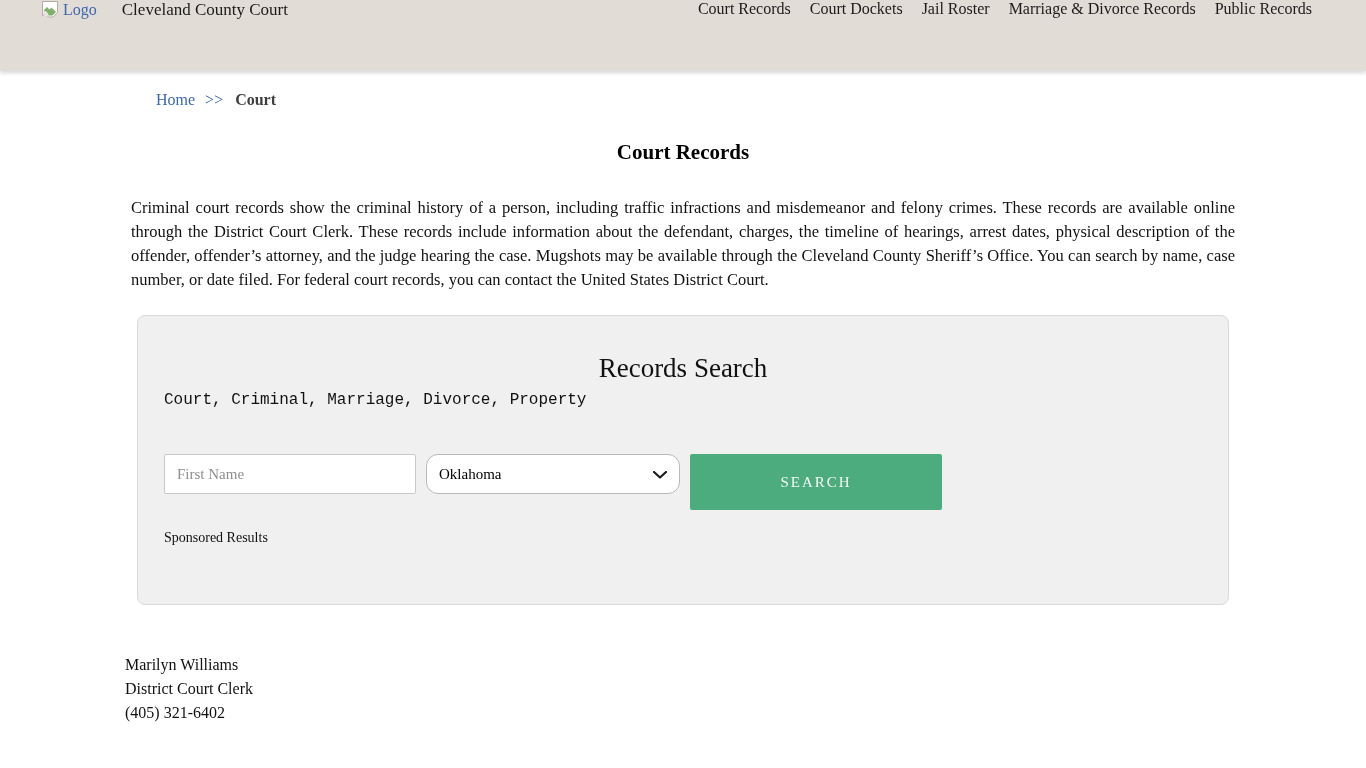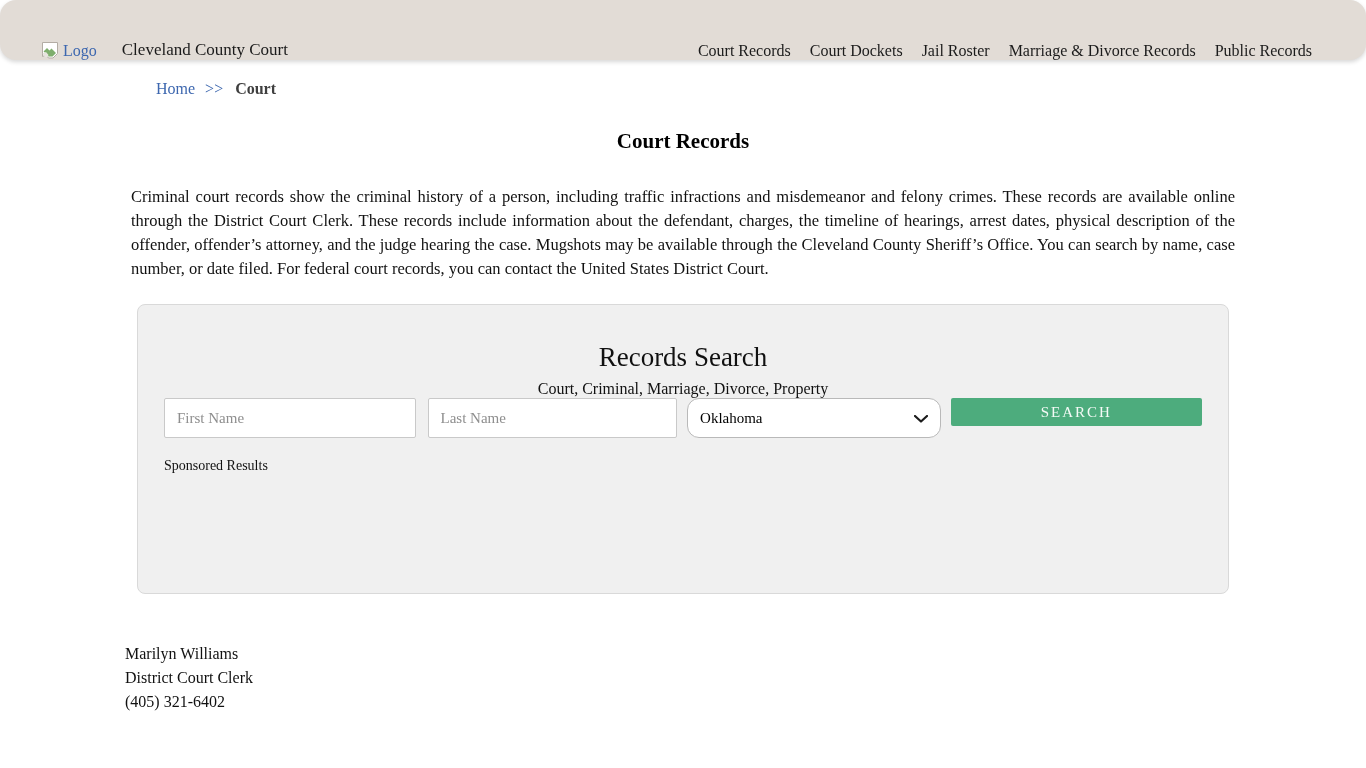--- a/index.html
+++ b/index.html
@@ -12,25 +12,25 @@
   }
   *{box-sizing:border-box;}
   html,body{margin:0;padding:0;}
   body{
     width:1366px;height:768px;overflow:hidden;background:#ffffff;
     font-family:"Liberation Serif","DejaVu Serif",serif;
     color:var(--text-dark);
   }
   
   .header{
-    height:60px;background:var(--header-bg);
-    display:flex;align-items:flex-end;
+    height:71px;background:var(--header-bg);
+    display:flex;align-items:flex-start;
     padding:0 54px 0 40px;
     box-shadow:0 2px 4px rgba(0,0,0,0.16);
-    position:relative;z-index:2;border-radius:16px;
+    position:relative;z-index:2;
   }
   .logo-link{
     display:inline-flex;align-items:center;gap:3px;
     color:var(--link-blue);font-size:16px;text-decoration:none;cursor:pointer;
   }
   .broken-img{display:inline-block;line-height:0;}
   .site-title{font-size:17px;color:#1b1b1b;margin-left:25px;}
   .nav{margin-left:auto;display:flex;gap:19px;}
   .nav a{
     color:#1b1b1b;font-size:16px;text-decoration:none;cursor:pointer;white-space:nowrap;
@@ -51,42 +51,42 @@
   }
   
   .panel{
     width:1092px;height:290px;margin:23px auto 0;
     background:var(--panel-bg);
     border:1px solid var(--panel-border);
     border-radius:8px;
     padding:37px 26px 8px;
   }
   .rs-title{text-align:center;font-size:27px;font-weight:400;color:#111;margin:0;}
-  .rs-sub{text-align:center;font-size:16px;color:#111;margin-top:7px;}
-  .form-row{display:flex;}
+  .rs-sub{text-align:left;font-size:16px;color:#111;margin-top:7px;font-family:Liberation Mono, monospace;}
+  .form-row{display:flex;margin-top:45px;}
   .txt-input{
     height:40px;border:1px solid #c9c9c9;background:#fff;border-radius:2px;
     font-family:"Liberation Serif","DejaVu Serif",serif;
     font-size:15px;color:#222;padding:0 12px;outline:none;
   }
   .txt-input::placeholder{color:#8e8e8e;opacity:1;}
   .fn{width:252px;}
   .ln{width:250px;margin-left:12px;}
   .select-wrap{position:relative;width:254px;margin-left:10px;}
   .state-select{
     width:100%;height:40px;border:1px solid #b9b9b9;background:#fff;border-radius:12px;
     font-family:"Liberation Serif","DejaVu Serif",serif;
     font-size:15px;color:#000;padding:0 30px 0 12px;
     -webkit-appearance:none;appearance:none;outline:none;cursor:pointer;
   }
   .chevron{
     position:absolute;right:13px;top:17px;pointer-events:none;line-height:0;
   }
   .search-btn{
-    width:252px;height:28px;margin-left:10px;border:none;border-radius:2px;
+    width:252px;height:56px;margin-left:10px;border:none;border-radius:2px;
     background:var(--button-green);color:#f4faf6;
     font-family:"Liberation Serif","DejaVu Serif",serif;
     font-size:15px;letter-spacing:2px;cursor:pointer;
   }
   .sponsored{margin-top:20px;font-size:14px;color:#111;}
   
   .footer{margin:48px 0 0 125px;font-size:16px;line-height:24px;color:#111;}
 </style>
 <title>Cleveland County Court</title></head>
 <body>
@@ -118,21 +118,20 @@
 
 <h1 class="page-title">Court Records</h1>
 <p class="intro">Criminal court records show the criminal history of a person, including traffic infractions and misdemeanor and felony crimes. These records are available online through the District Court Clerk. These records include information about the defendant, charges, the timeline of hearings, arrest dates, physical description of the offender, offender’s attorney, and the judge hearing the case. Mugshots may be available through the Cleveland County Sheriff’s Office. You can search by name, case number, or date filed. For federal court records, you can contact the United States District Court.</p>
 
 <div class="panel">
   <h2 class="rs-title">Records Search</h2>
   <div class="rs-sub">Court, Criminal, Marriage, Divorce, Property</div>
 
   <div class="form-row">
     <input class="txt-input fn" type="text" placeholder="First Name" style="">
-    <input class="txt-input ln" type="text" placeholder="Last Name" style="">
     <span class="select-wrap">
       <select class="state-select">
         <option>Oklahoma</option>
       </select>
       <span class="chevron">
         <svg width="14" height="8" viewBox="0 0 14 8">
           <polyline points="1,1 7,6.5 13,1" fill="none" stroke="#1c1c1c" stroke-width="2.2" stroke-linecap="round" stroke-linejoin="round"></polyline>
         </svg>
       </span>
     </span>

